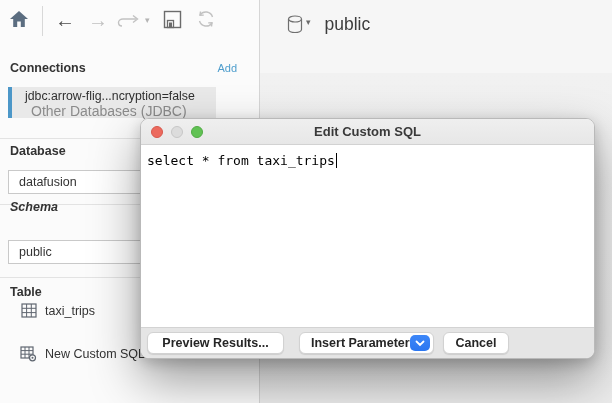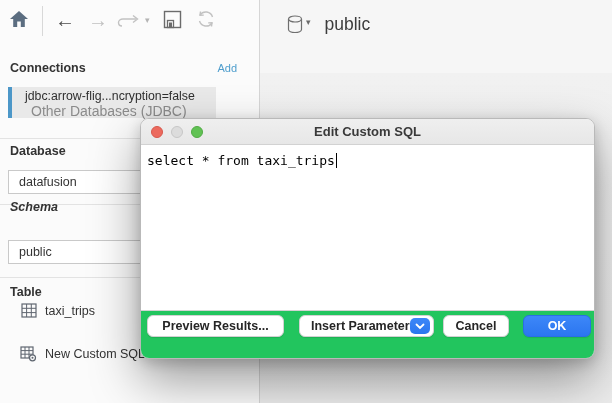--- a/index.html
+++ b/index.html
@@ -53,22 +53,22 @@
   .light { width:12px; height:12px; border-radius:50%; }
   .light-red   { background:#ec6a5e; border:1px solid #d8584c; }
   .light-gray  { background:#dcdcdc; border:1px solid #c7c7c7; }
   .light-green { background:#61c254; border:1px solid #51ab45; }
 
   .dlg-body { position:absolute; left:0; top:26px; right:0; bottom:31px; background:#fff;
     padding:8px 6px; font-family:"DejaVu Sans Mono", monospace; font-size:13px; color:#000; }
   .text-cursor { display:inline-block; width:1px; height:15px; background:#000;
     vertical-align:text-bottom; margin-left:1px; }
 
-  .dlg-footer { position:absolute; left:0; right:0; bottom:0; height:48px;
-    background:#22c55e; border-top:1px solid #d3d3d3; border-radius:0 0 8px 8px; }
+  .dlg-footer { position:absolute; left:0; right:0; bottom:0; height:31px;
+    background:#e5e5e5; border-top:1px solid #d3d3d3; border-radius:0 0 8px 8px; }
   .btn { position:absolute; top:4px; height:22px; border-radius:6px; background:#fff;
     border:1px solid #d2d2d2; box-shadow:0 1px 1px rgba(0,0,0,0.10);
     font-family:"Liberation Sans", sans-serif; font-size:12.5px; font-weight:600; color:#262626;
     display:flex; align-items:center; justify-content:center; cursor:pointer; }
   .btn-preview { left:6px;  width:137px; }
   .btn-insert  { left:158px; width:135px; justify-content:space-between; padding:0 3px 0 11px; }
   .btn-cancel  { left:302px; width:66px; }
   .btn-ok { left:382px; width:68px; background:linear-gradient(#3d87f8,#2b76f0);
     border:1px solid #2a6fe2; color:#fff; }
   .chevron-badge { width:20px; height:16px; border-radius:5px;
@@ -206,19 +206,16 @@
         <span>Insert Parameter</span>
         <span class="chevron-badge">
           <svg width="10" height="7" viewBox="0 0 10 7">
             <path d="M1.5 1.5 L5 5 L8.5 1.5" fill="none" stroke="#fff" stroke-width="1.8" stroke-linecap="round"></path>
           </svg>
         </span>
       </div>
       <div class="btn btn-cancel">
         <span>Cancel</span>
       </div>
-      <div class="btn btn-ok">
-        <span>OK</span>
-      </div>
     </div>
   </div>
 
 </div>
 
 </body></html>

